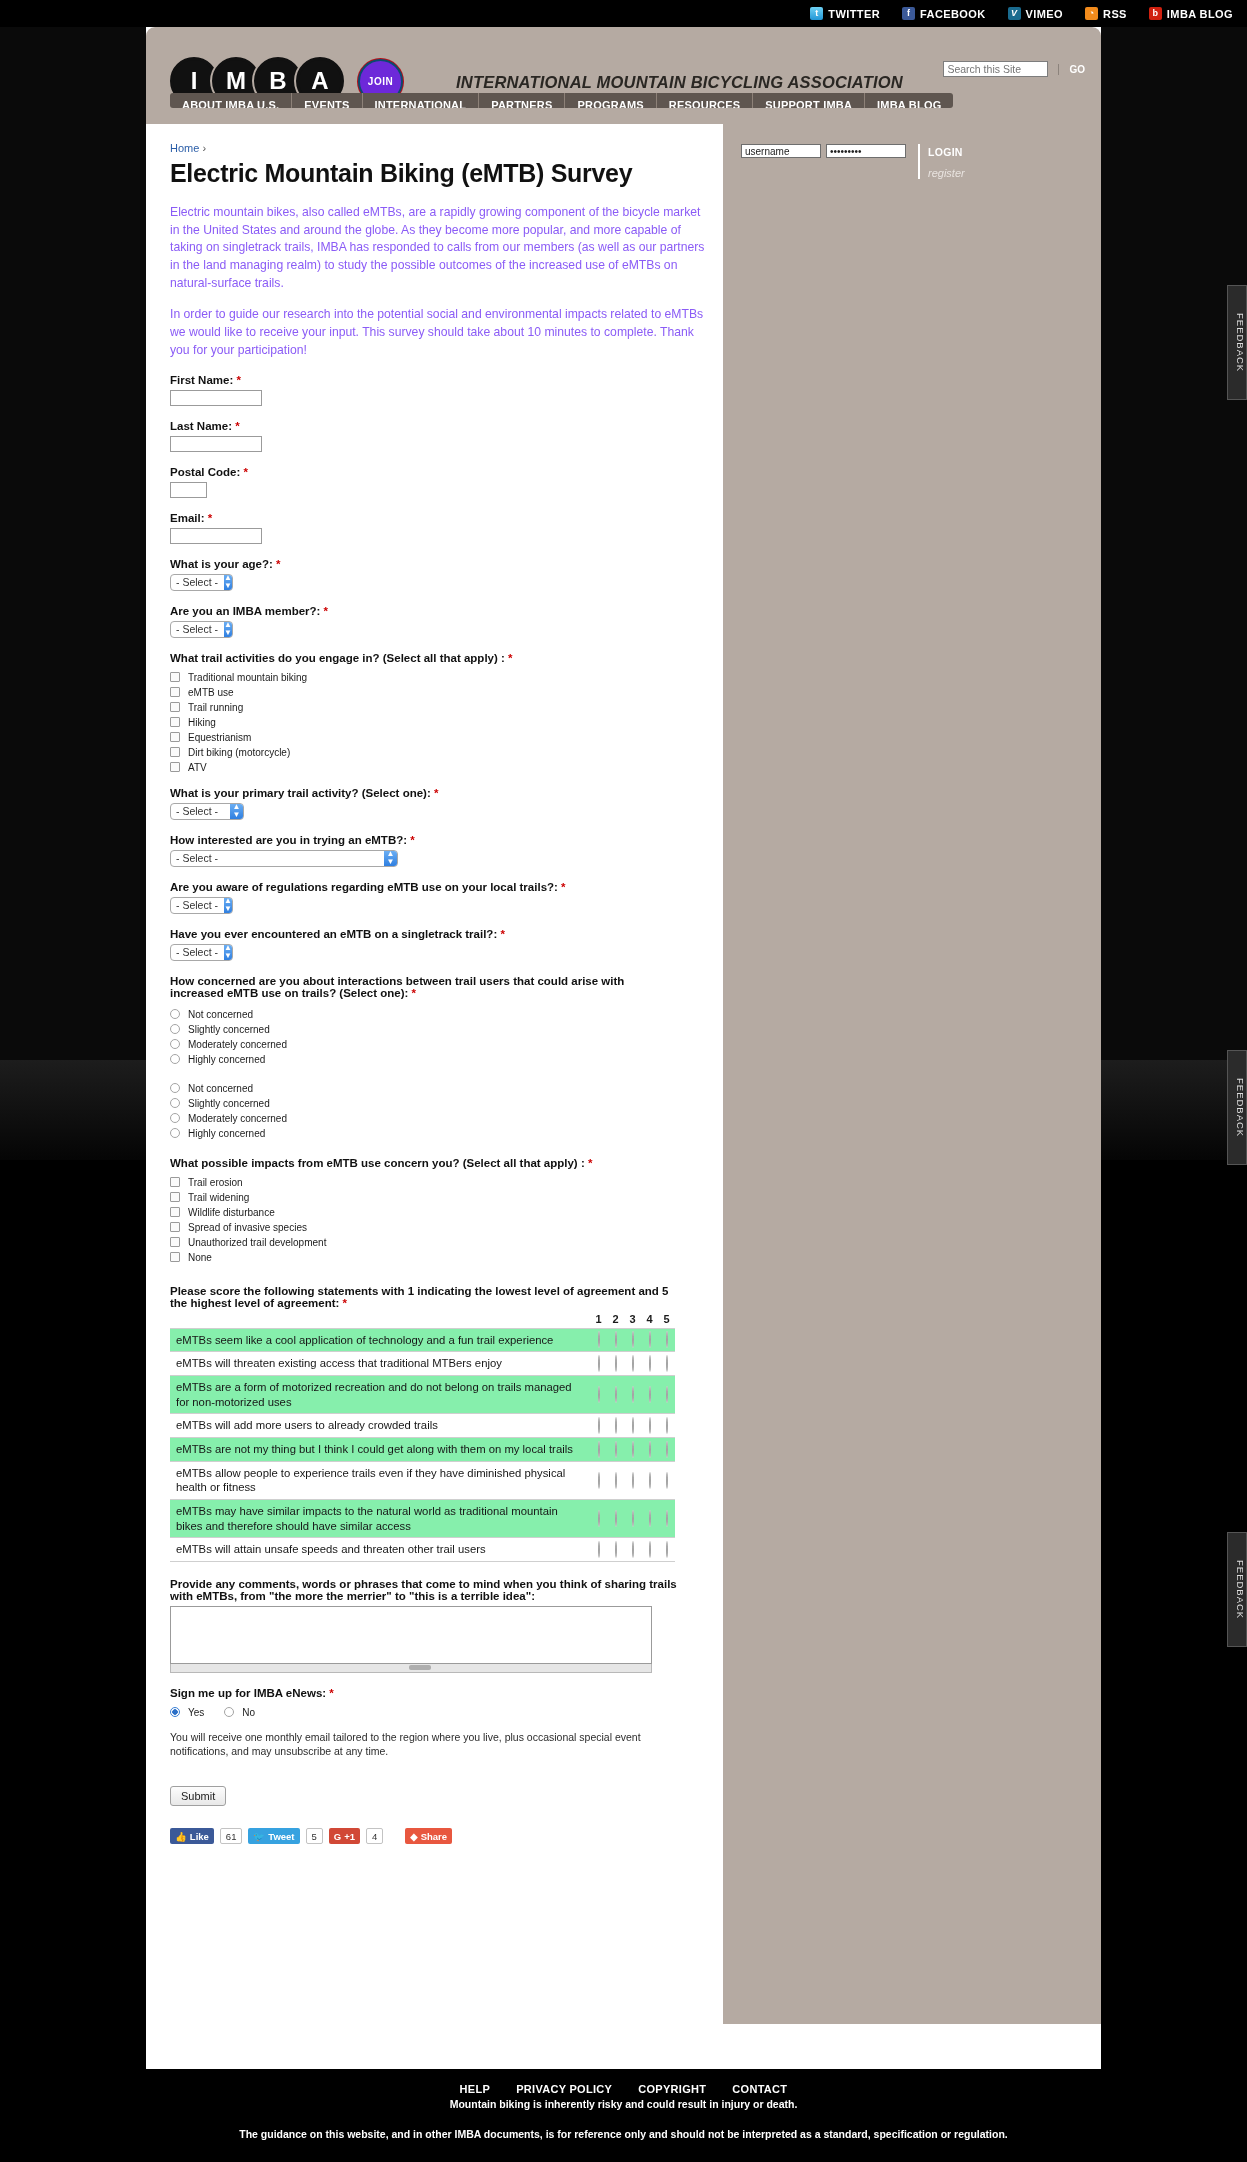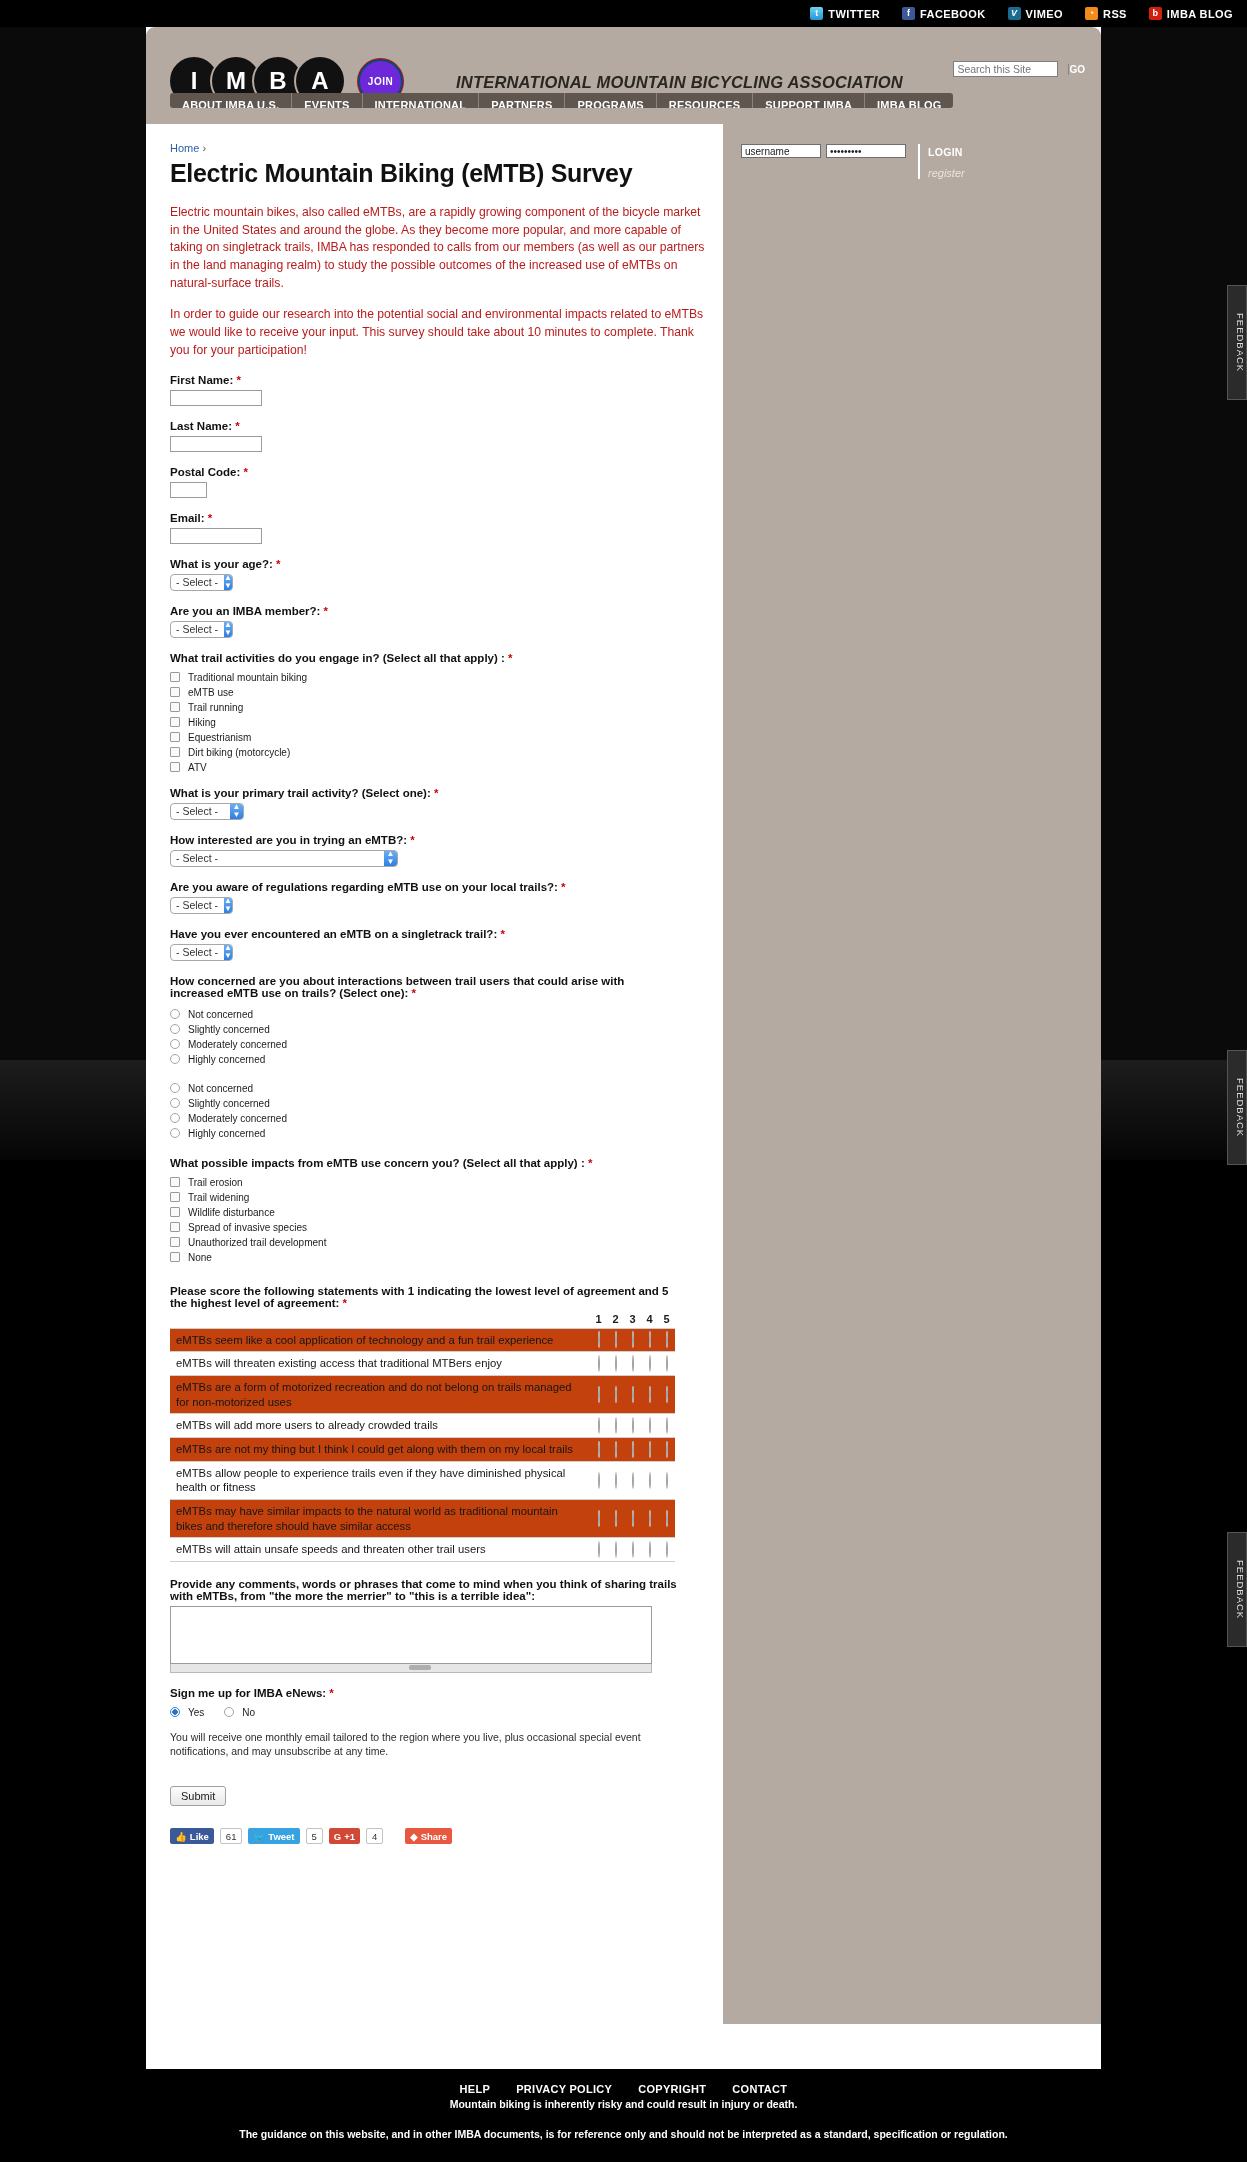--- a/index.html
+++ b/index.html
@@ -65,21 +65,21 @@
     position:absolute; left:310px; top:46px;
     font-size:16.5px; font-weight:bold; font-style:italic; color:#2a2723;
     letter-spacing:.2px; white-space:nowrap;
   }
   .searchwrap { position:absolute; right:16px; top:34px; display:flex; align-items:center; gap:10px; }
   .searchbox {
     width:105px;height:16px;background:#fff;border:1px solid #7d7d7d;
     font-size:10.5px; color:#333; padding:0 3px; line-height:14px;
     font-family:"Liberation Sans",sans-serif;
   }
-  .gobtn { color:#fff; font-size:10px; font-weight:bold; border-left:1px solid #8c837c; }
+  .gobtn { color:#fff; font-size:10px; font-weight:bold; border-left:1px solid #8c837c; padding-left:10px; }
 
   
   .navbar {
     position:absolute; left:24px; top:66px; height:15px;
     display:flex; background:#5f5650; border-radius:3px; overflow:hidden;
   }
   .navitem {
     color:#fff; font-size:11px; font-weight:bold; letter-spacing:.2px;
     padding:0 12px; line-height:25px; border-right:1px solid #8d8178;
     white-space:nowrap;
@@ -101,21 +101,21 @@
   }
   .loginlinks { border-left:2px solid #fff; padding-left:8px; padding-top:2px; }
   .loginlinks .a1 { color:#fff; font-size:10.5px; font-weight:bold; letter-spacing:.3px; }
   .loginlinks .a2 { color:#e9e4e0; font-size:11px; margin-top:9px;font-style:italic; }
 
   .crumb { font-size:11px; color:#2b5ea8; margin-bottom:5px; }
   .crumb .sep { color:#555; }
   h1.page-title {
     margin:0 0 16px 0; font-size:25px; font-weight:bold; letter-spacing:-.3px; color:#111;
   }
-  p.intro { margin:0 0 14px 0; font-size:12.2px; line-height:1.45; color:#b91c1c; width:540px; }
+  p.intro { margin:0 0 14px 0; font-size:12.2px; line-height:1.45; color:#8b5cf6; width:540px; }
 
   
   .field { margin-bottom:14px; }
   .flabel { font-size:11.5px; font-weight:bold; color:#111; margin-bottom:4px; display:block; }
   .req { color:#c00; font-weight:bold; }
   .tin { border:1px solid #9b9b9b; background:#fff; height:16px; display:block; }
   .tin.w { width:92px; }
   .tin.s { width:37px; }
   .selbox {
     display:inline-flex; align-items:center; height:17px;
@@ -139,21 +139,21 @@
 
   
   .ltable { width:505px; border-collapse:collapse; margin-top:2px; }
   .ltable th.num { font-size:11px; font-weight:bold; width:17px; text-align:center; padding:0 0 3px 0; }
   .ltable th.spacer { border:none; }
   .ltable td.stmt {
     font-size:11.3px; padding:4px 6px; border-top:1px solid #cfcfcf; border-bottom:1px solid #cfcfcf;
     color:#161616; line-height:1.3;
   }
   .ltable td.cell { border-top:1px solid #cfcfcf; border-bottom:1px solid #cfcfcf; text-align:center; width:17px; }
-  .ltable tr.alt td { background:#c2410c; }
+  .ltable tr.alt td { background:#86efac; }
 
   textarea.cmt {
     width:482px; height:58px; border:1px solid #9b9b9b; background:#fff; resize:none;
     font-family:"Liberation Sans",sans-serif; font-size:12px; display:block;
   }
   .tscroll { width:482px; height:9px; background:#e6e6e6; border:1px solid #b8b8b8; border-top:none; position:relative; }
   .tscroll i { position:absolute; left:238px; top:1px; width:22px; height:5px; background:#aeaeae; border-radius:2px; }
 
   .note { font-size:10.5px; color:#2c2c2c; width:500px; line-height:1.35; margin-top:8px; }
   .submit {

